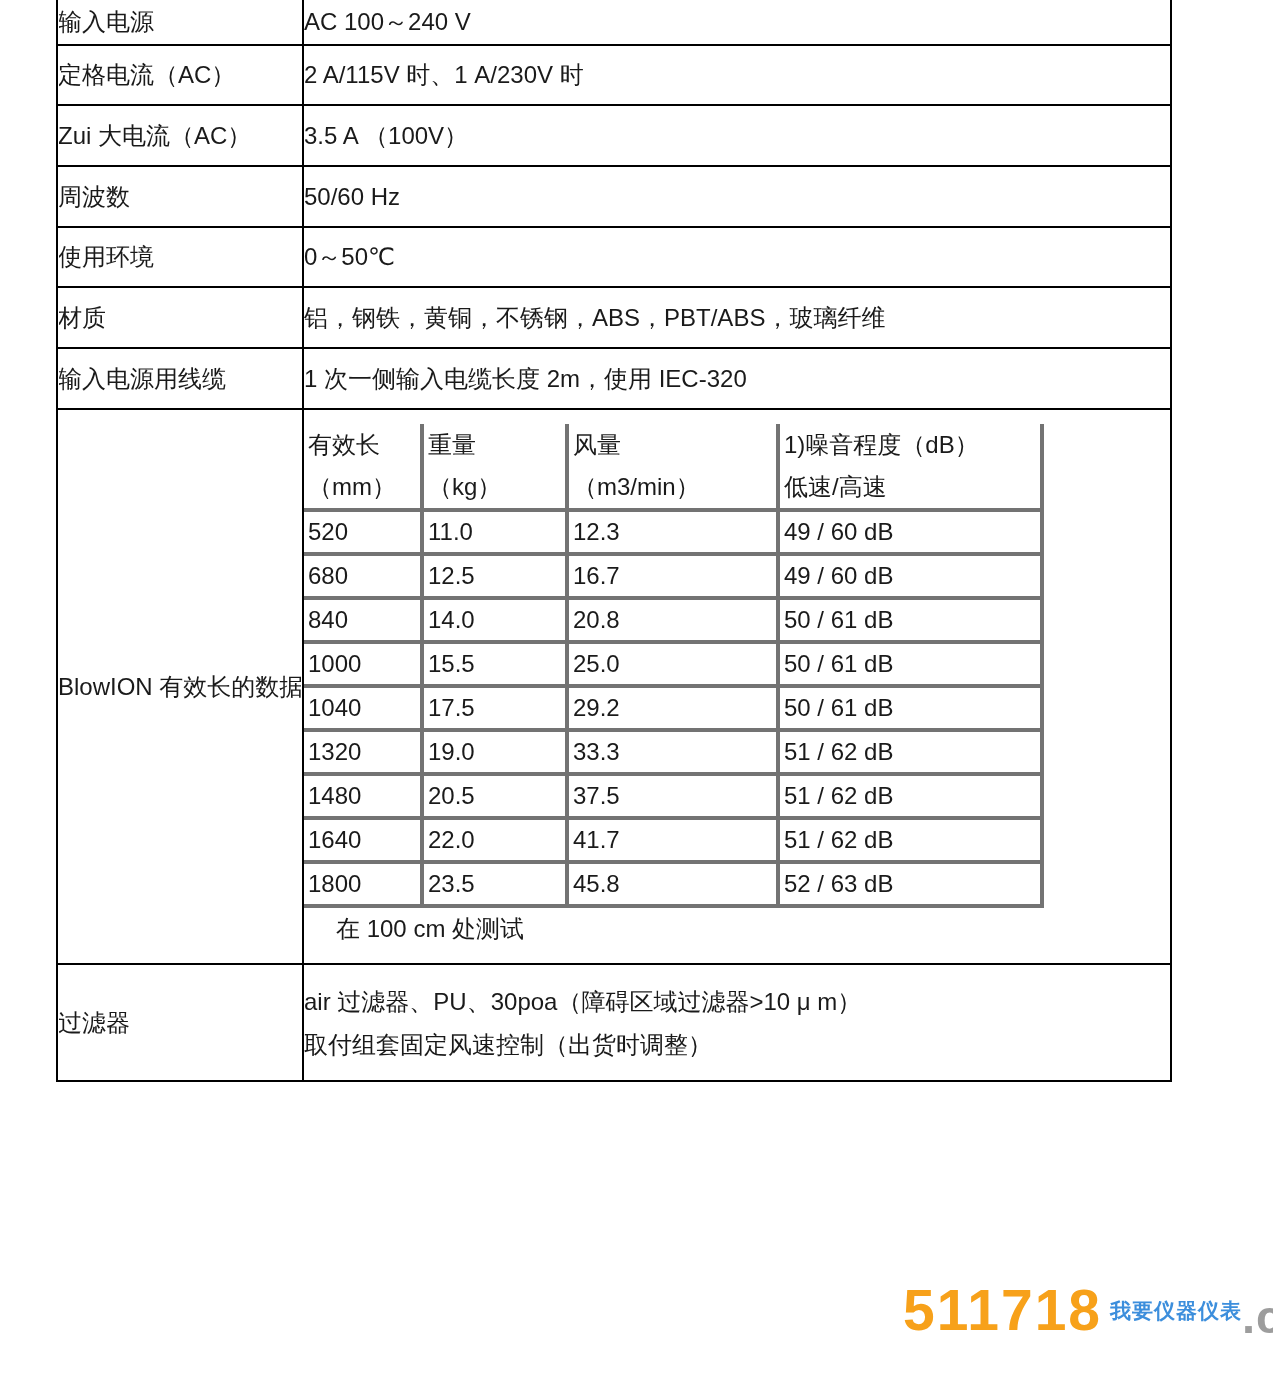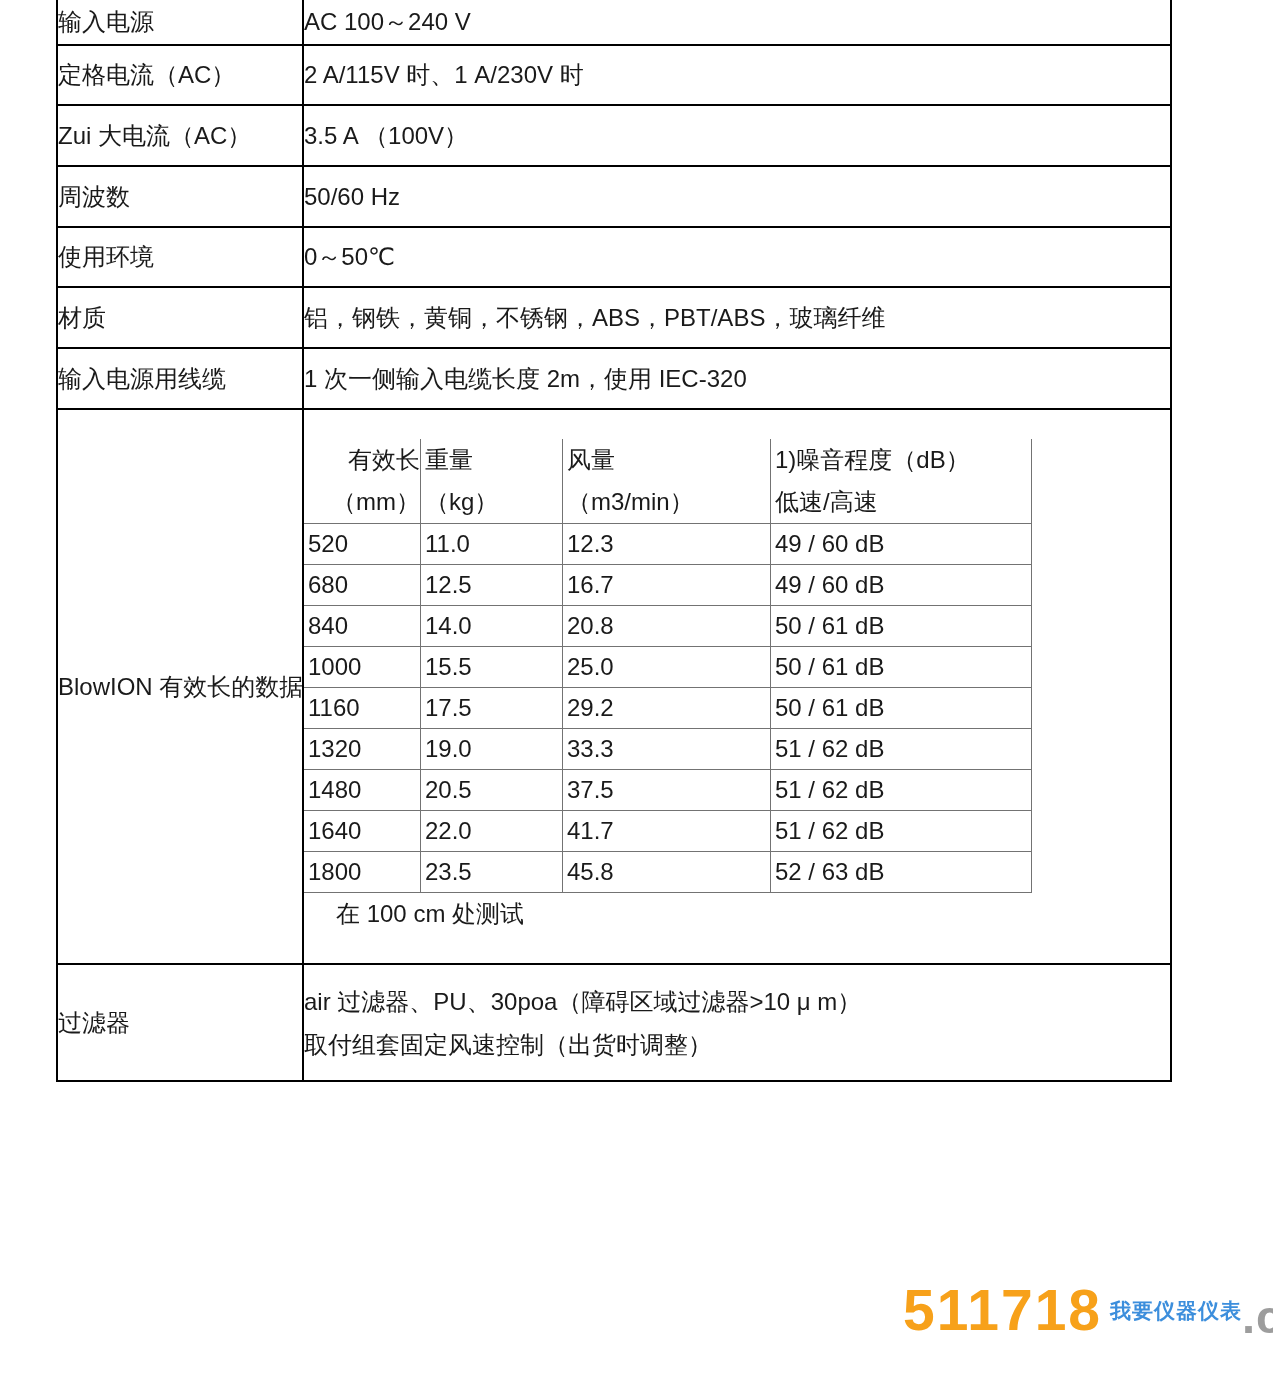--- a/index.html
+++ b/index.html
@@ -15,38 +15,38 @@
     border-collapse:collapse;table-layout:fixed;
   }
   table.spec td{
     border:2px solid #000;
     font-size:24px;
     vertical-align:middle;
     padding:0;
     overflow:hidden;
   }
   table.spec tr.r1 td{border-top:none;}
-  td.lbl{width:244px;padding-left:5px;}
+  td.lbl{width:244px;padding-left:5px;border-radius:10px;}
   td.val{padding-left:4px;}
   td.lbl-blowion{font-size:22px;white-space:nowrap;}
   td.val-blowion{vertical-align:top;padding-left:0;}
   
   table.inner{
     border-collapse:collapse;table-layout:fixed;
     width:712px;
   }
   table.inner td{
-    border:1px solid #737373;
+    border:4px solid #737373;
     font-size:24px;
     vertical-align:middle;
     padding:0 0 0 4px;
   }
   table.inner td:first-child{border-left:none;}
   table.inner tr:first-child td{border-top:none;}
-  td.ic1{width:112px;text-align:right;}
+  td.ic1{width:112px;}
   td.ic2{width:137px;}
   td.ic3{width:203px;}
   td.ic4{width:256px;}
   tr.ihead td{height:84px;vertical-align:middle;}
   tr.ihead .hl{display:block;line-height:42px;}
   tr.idata td{height:40px;}
   .inner-note{
     height:41px;line-height:41px;
     font-size:24px;padding-left:4px;margin-left:28px;
   }
@@ -147,21 +147,21 @@
           <td>20.8</td>
           <td>50 / 61 dB</td>
         </tr>
         <tr class="idata">
           <td>1000</td>
           <td>15.5</td>
           <td>25.0</td>
           <td>50 / 61 dB</td>
         </tr>
         <tr class="idata">
-          <td>1160</td>
+          <td>1040</td>
           <td>17.5</td>
           <td>29.2</td>
           <td>50 / 61 dB</td>
         </tr>
         <tr class="idata">
           <td>1320</td>
           <td>19.0</td>
           <td>33.3</td>
           <td>51 / 62 dB</td>
         </tr>

